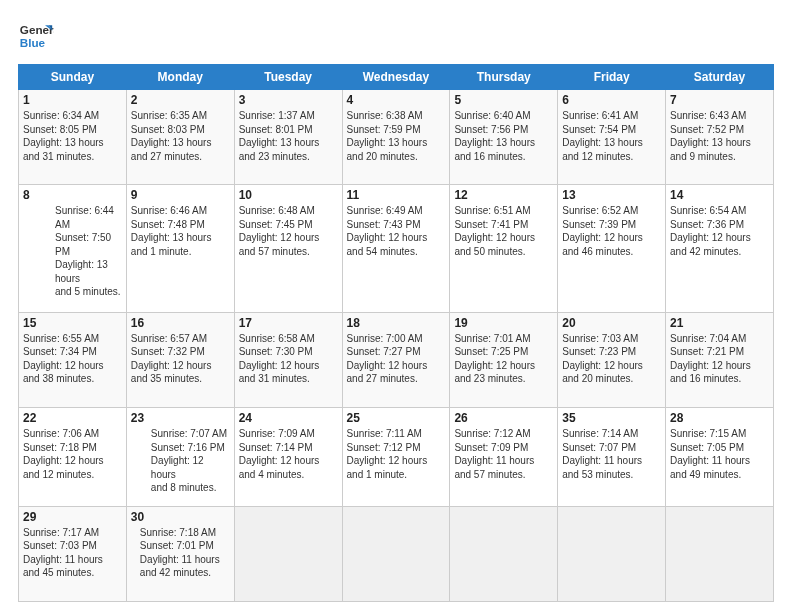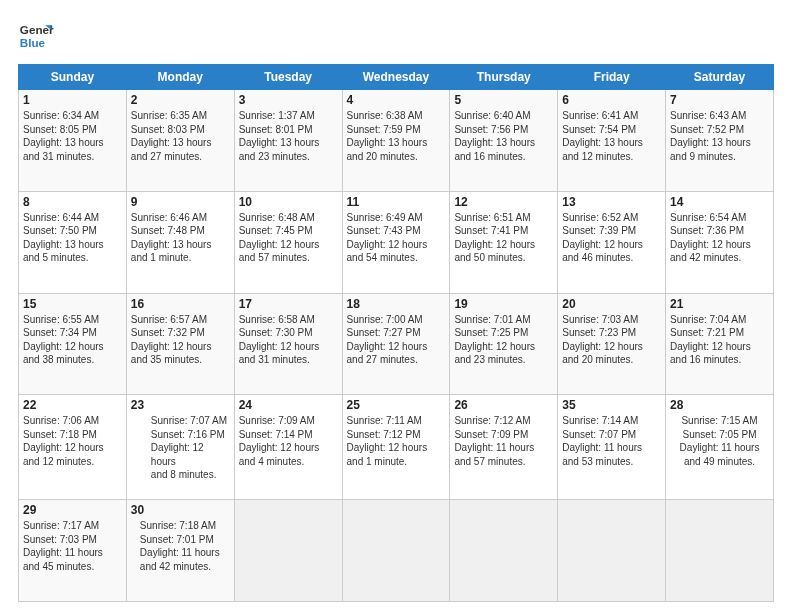--- a/index.html
+++ b/index.html
@@ -170,21 +170,21 @@
             <span class="day-num">7</span>
             <div class="cell-text" style="white-space: pre-line;">Sunrise: 6:43 AM
 Sunset: 7:52 PM
 Daylight: 13 hours
 and 9 minutes.</div>
           </td>
         </tr>
         <tr>
           <td>
             <span class="day-num">8</span>
-            <div class="cell-text" style="white-space: pre-line;">Sunrise: 6:44 AM
+            <div class="cell-text" style="white-space: pre-line; margin-left: 32px;">Sunrise: 6:44 AM
 Sunset: 7:50 PM
 Daylight: 13 hours
 and 5 minutes.</div>
           </td>
           <td>
             <span class="day-num">9</span>
             <div class="cell-text" style="white-space: pre-line;">Sunrise: 6:46 AM
 Sunset: 7:48 PM
 Daylight: 13 hours
 and 1 minute.</div>
@@ -314,21 +314,21 @@
           </td>
           <td>
             <span class="day-num">35</span>
             <div class="cell-text" style="white-space: pre-line;">Sunrise: 7:14 AM
 Sunset: 7:07 PM
 Daylight: 11 hours
 and 53 minutes.</div>
           </td>
           <td>
             <span class="day-num">28</span>
-            <div class="cell-text" style="white-space: pre-line; text-align: center;">Sunrise: 7:15 AM
+            <div class="cell-text" style="white-space: pre-line;">Sunrise: 7:15 AM
 Sunset: 7:05 PM
 Daylight: 11 hours
 and 49 minutes.</div>
           </td>
         </tr>
         <tr>
           <td>
             <span class="day-num">29</span>
             <div class="cell-text" style="white-space: pre-line;">Sunrise: 7:17 AM
 Sunset: 7:03 PM

